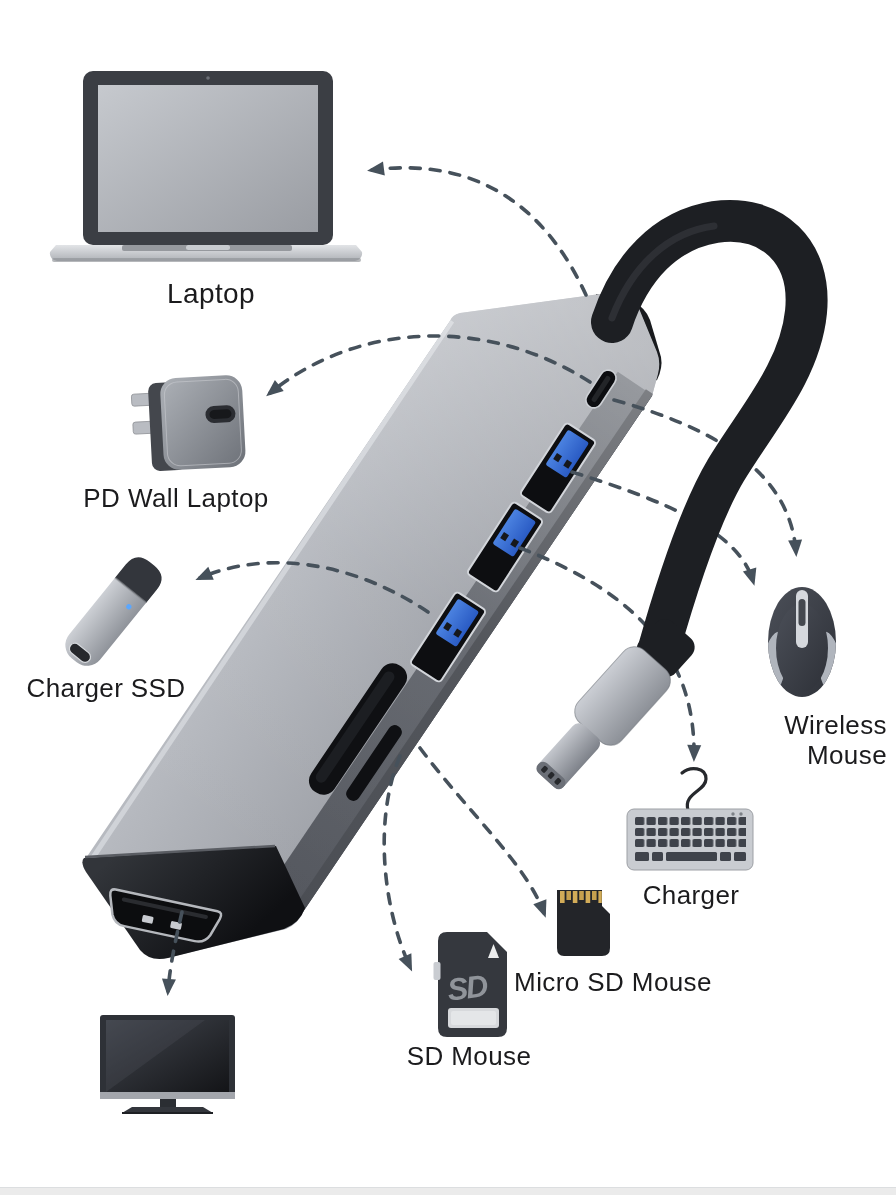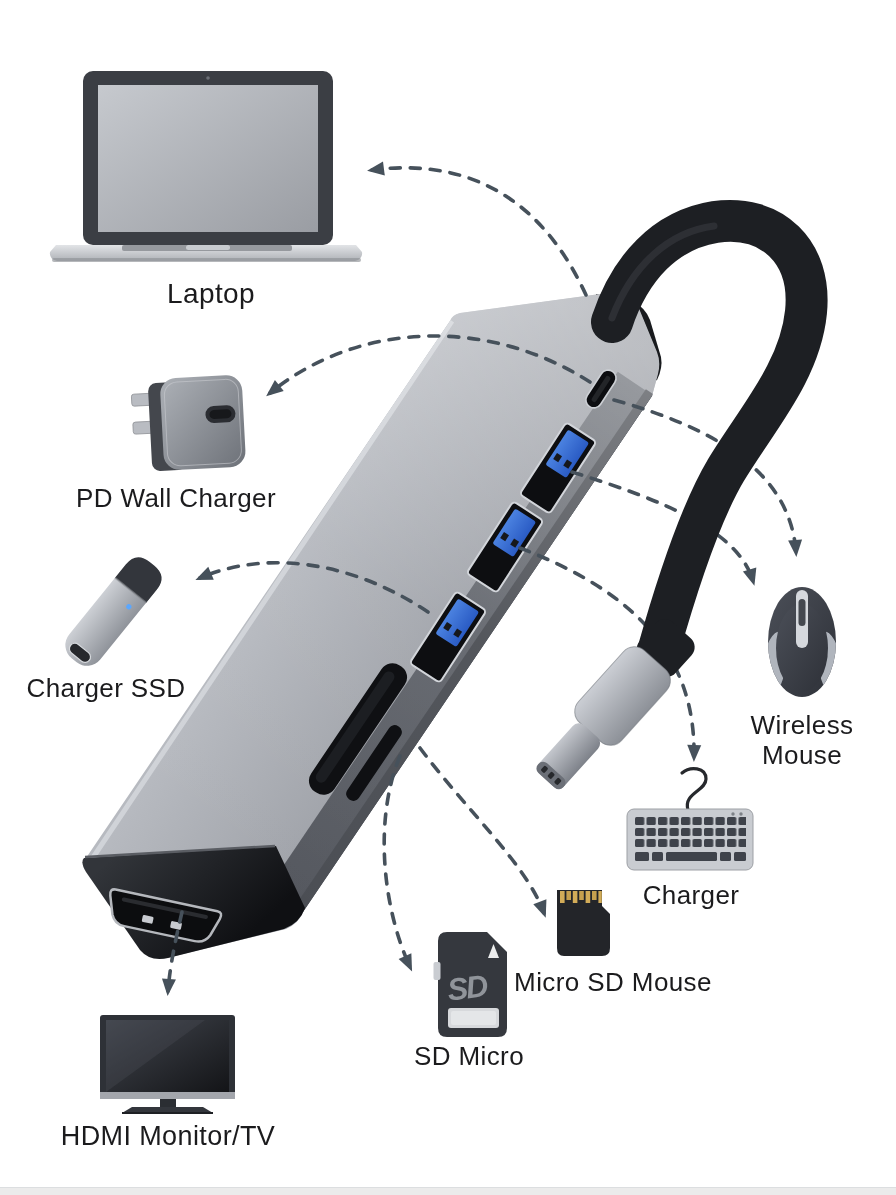--- a/index.html
+++ b/index.html
@@ -1,19 +1,19 @@
 <!DOCTYPE html>
 <html><head>
 <meta charset="utf-8">
 <style>
   html,body{margin:0;padding:0;background:#ffffff;}
   .stage{position:relative;width:896px;height:1195px;background:#ffffff;overflow:hidden;
          font-family:"Liberation Sans", sans-serif;}
   .stage svg{position:absolute;left:0;top:0;}
-  .dev-label{position:absolute;transform:translateX(-50%);text-align:center;
+  .dev-label{position:absolute;transform:translateX(-50%);text-align:right;
              color:#1b1b1d;font-size:26px;line-height:30px;letter-spacing:.4px;white-space:nowrap;}
   .dev-label.wrap{white-space:normal;width:170px;}
   .bottom-bar{position:absolute;left:0;bottom:0;width:896px;height:7px;background:#ebebeb;
               border-top:1px solid #dcdee0;}
 </style>
 </head>
 <body>
 
 <div class="stage">
 <svg width="896" height="1195" viewBox="0 0 896 1195">
@@ -241,22 +241,21 @@
     <rect x="106" y="1020" width="123" height="72" fill="url(#monScr)"></rect>
     <polygon points="106,1020 205,1020 106,1092" fill="#4a4e57" opacity="0.35"></polygon>
     <rect x="100" y="1092" width="135" height="7" fill="#a3a6ac"></rect>
     <rect x="160" y="1099" width="16" height="8" fill="#2b2e33"></rect>
     <path d="M132 1107 L203 1107 L213 1113 L122 1113 Z" fill="#33363c"></path>
     <rect x="122" y="1112" width="91" height="2" fill="#1e2024"></rect>
   </g>
 </svg>
 
 <div class="dev-label" style="left:211px;top:279px;font-size:28px;">Laptop</div>
-<div class="dev-label" style="left:176px;top:483px;">PD Wall Charger</div>
+<div class="dev-label" style="left:176px;top:483px;">PD Wall Laptop</div>
 <div class="dev-label" style="left:106px;top:673px;">Charger SSD</div>
 <div class="dev-label wrap" style="left:802px;top:710px;">Wireless Mouse</div>
 <div class="dev-label" style="left:691px;top:880px;">Charger</div>
 <div class="dev-label" style="left:613px;top:967px;">Micro SD Mouse</div>
-<div class="dev-label" style="left:469px;top:1041px;">SD Micro</div>
-<div class="dev-label" style="left:168px;top:1121px;font-size:27px;">HDMI Monitor/TV</div>
+<div class="dev-label" style="left:469px;top:1041px;">SD Mouse</div>
 
 <div class="bottom-bar"></div>
 </div>
 
 </body></html>

